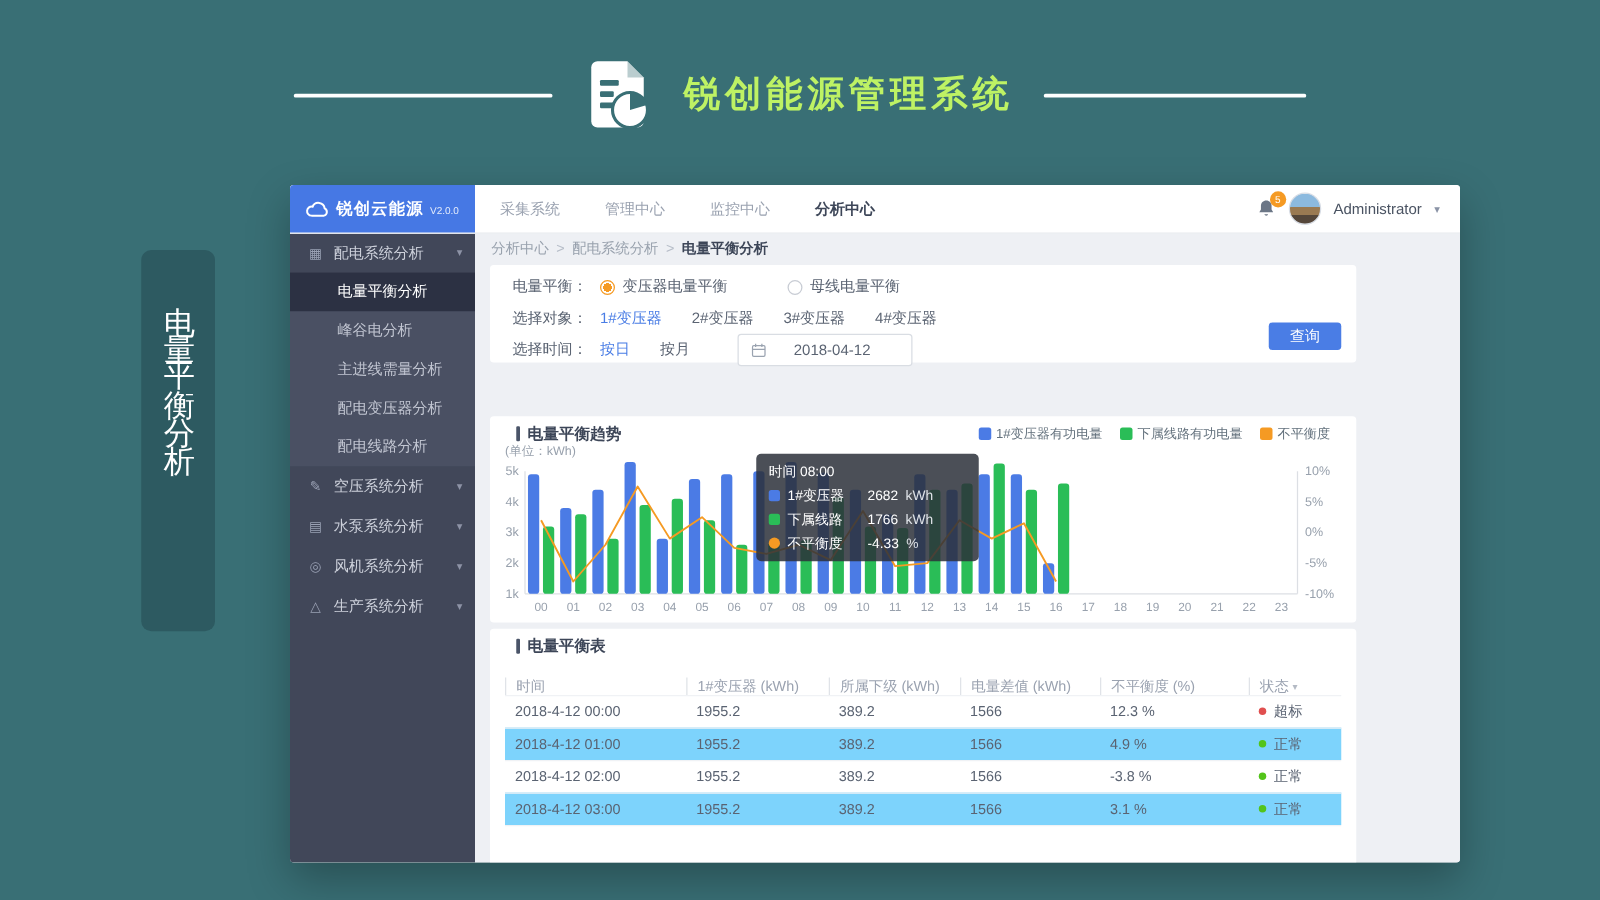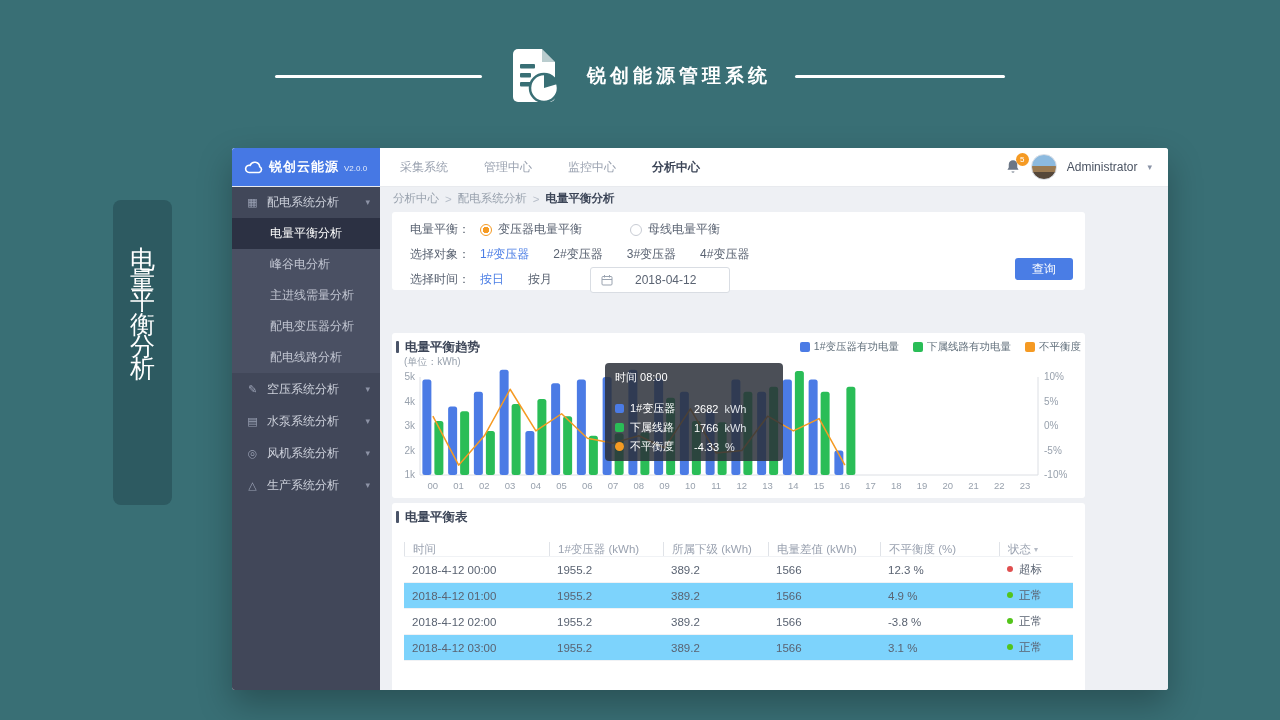--- a/index.html
+++ b/index.html
@@ -3,21 +3,21 @@
 <meta charset="utf-8">
 <style>
   html,body{margin:0;padding:0}
   body{width:1280px;height:720px;background:#396f75;font-family:"Liberation Sans","DejaVu Sans",sans-serif;overflow:hidden;position:relative}
 
   
   .slide-header{position:absolute;left:0;top:42px;width:1280px;height:68px;display:flex;align-items:center;justify-content:center;gap:24px}
   .h-line{height:3px;background:#fff;border-radius:2px}
   .h-line.left{width:207px}
   .h-line.right{width:210px}
-  .slide-title{color:#ffffff;font-size:19px;font-weight:bold;letter-spacing:4px}
+  .slide-title{color:#bef264;font-size:29px;font-weight:bold;letter-spacing:4px}
   .side-label{position:absolute;left:113px;top:200px;width:59px;height:305px;background:#2d5a61;border-radius:8px;color:#fff;
     writing-mode:vertical-rl;text-orientation:upright;font-size:25px;letter-spacing:22px;line-height:59px;box-sizing:border-box;padding-top:26px}
 
   
   .dashboard{position:absolute;left:232px;top:148px;width:936px;height:542px;background:#eef0f4;border-radius:3px;
     box-shadow:0 14px 34px rgba(0,0,0,.28);overflow:hidden}
 
   .topbar{position:absolute;top:0;left:0;right:0;height:38px;background:#fff;border-bottom:1px solid #e8eaee;display:flex;align-items:center;z-index:3}
   .logo{width:148px;height:38px;background:#4678e4;color:#fff;display:flex;align-items:center;gap:5px;padding-left:12px;box-sizing:border-box;flex:none}
   .logo-name{font-size:13px;font-weight:bold;letter-spacing:1px}
@@ -55,31 +55,31 @@
   .radio-opt{display:flex;align-items:center;gap:6px;margin-right:48px}
   .radio-dot{width:12px;height:12px;border:1px solid #c8ccd4;border-radius:50%;box-sizing:border-box;background:#fff}
   .radio-dot.on{border-color:#f59a23;background:radial-gradient(circle,#f59a23 0 3.5px,#fff 3.5px)}
   .opt{margin-right:24px;cursor:default}
   .opt.sel{color:#4a7de5}
   .date-box{display:flex;align-items:center;gap:22px;border:1px solid #d9dde3;border-radius:3px;height:24px;padding:0 10px;margin-left:14px;background:#fff;width:118px;box-sizing:content-box}
   .query-btn{position:absolute;right:12px;bottom:10px;background:#4a7de5;color:#fff;font-size:12px;border:none;border-radius:3px;width:58px;height:22px;font-family:inherit}
 
   
   .chart-panel{top:147px;height:165px}
-  .panel-head{display:flex;align-items:center;padding:7px 4px 0}
+  .panel-head{display:flex;align-items:center;padding:7px 21px 0}
   .p-title{display:flex;align-items:center;gap:6px;font-size:12.5px;color:#3d4658;font-weight:bold;line-height:14px}
   .accent{width:3px;height:12px;background:#4a5468;border-radius:1px}
   .legend{margin-left:auto;display:flex;gap:14px;font-size:10.5px;color:#62707c;align-items:center}
   .lg-item{display:flex;align-items:center}
   .lg-marker{width:10px;height:10px;border-radius:2px;display:inline-block;margin-right:4px}
   .unit{font-size:10px;color:#98a1ad;padding:2px 12px 0;line-height:12px}
   .chart-body{position:relative;height:128px;margin-top:1px}
   svg.chart{position:absolute;left:0;top:0;overflow:visible}
   .tooltip{position:absolute;left:213px;top:-6px;width:158px;background:rgba(43,48,58,.85);border-radius:4px;color:#fff;font-size:11px;padding:7px 10px;z-index:5}
-  .tt-time{margin-bottom:16px}
+  .tt-time{margin-bottom:4px}
   .tt-row{display:flex;align-items:center;gap:6px;margin-top:4px}
   .tt-marker{width:9px;height:9px;border-radius:2px;flex:none}
   .tt-marker.circle{border-radius:50%}
   .tt-label{width:58px}
   .tt-unit{color:#dfe3e8}
 
   
   .table-panel{top:317px;height:238px}
   .notice{margin:3px 12px 0;background:#eaf7fc;border:1px solid #bfe6f2;border-radius:3px;height:22px;line-height:22px;padding-left:16px;font-size:11.5px;color:#5a6372}
   .notice-hl{color:#3a8ee6;margin-left:5px}

